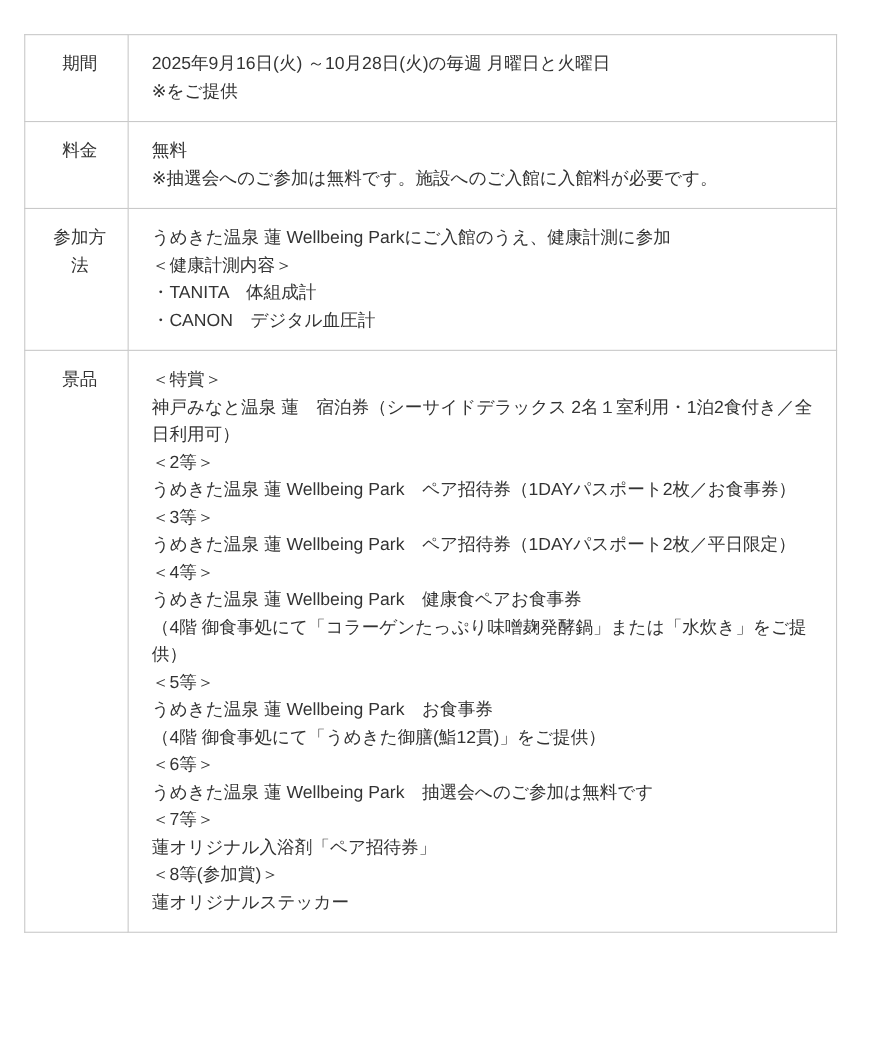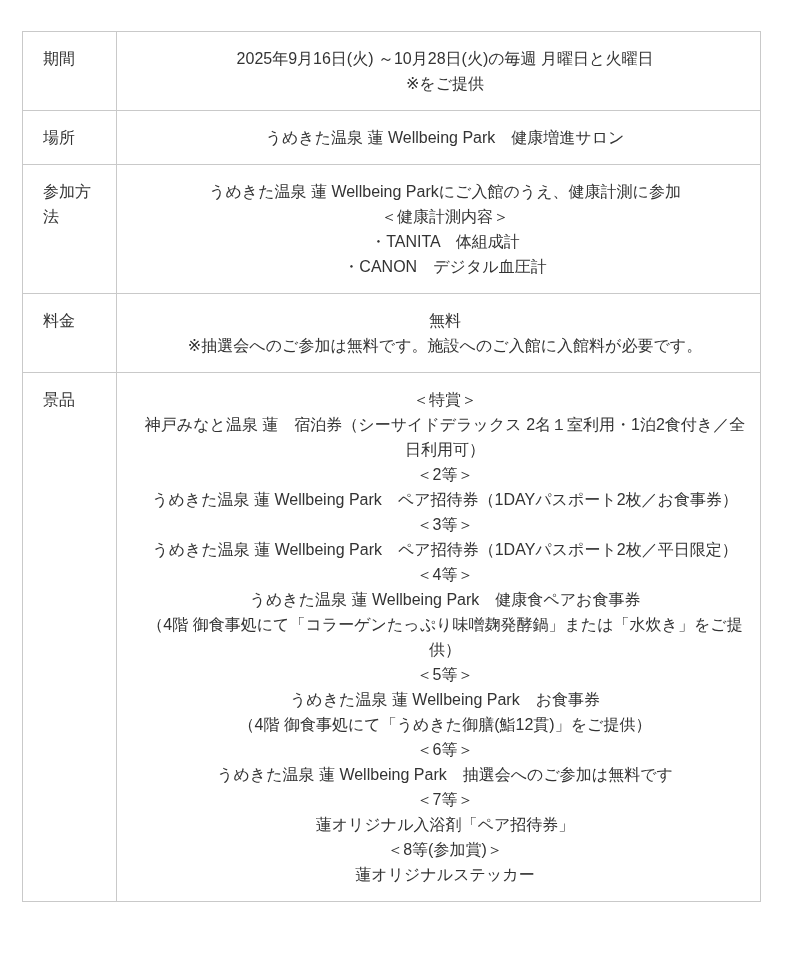--- a/index.html
+++ b/index.html
@@ -34,24 +34,24 @@
     border: 1px solid #c9c9c9;
     vertical-align: top;
     font-size: 16px;
     line-height: 25px;
     font-weight: 400;
     text-align: left;
   }
   table.info-table th {
     padding: 14px 14px 14px 20px;
     word-break: break-all;
+    text-align: center;
   }
   table.info-table td {
     padding: 14px 8px 14px 21px;
-    text-align: center;
   }
   .line {
     white-space: pre-wrap;
     min-height: 25px;
   }
 </style>
 </head>
 <body>
 
 <div class="page">
@@ -62,39 +62,33 @@
     </colgroup>
     <tbody>
         <tr>
           <th>期間</th>
           <td>
             <div class="line">2025年9月16日(火) ～10月28日(火)の毎週 月曜日と火曜日</div>
             <div class="line">※をご提供</div>
           </td>
         </tr>
         <tr>
-          <th>場所</th>
+          <th>料金</th>
           <td>
-            <div class="line">うめきた温泉 蓮 Wellbeing Park　健康増進サロン</div>
+            <div class="line">無料</div>
+            <div class="line">※抽選会へのご参加は無料です。施設へのご入館に入館料が必要です。</div>
           </td>
         </tr>
         <tr>
           <th>参加方法</th>
           <td>
             <div class="line">うめきた温泉 蓮 Wellbeing Parkにご入館のうえ、健康計測に参加</div>
             <div class="line">＜健康計測内容＞</div>
             <div class="line">・TANITA　体組成計</div>
             <div class="line">・CANON　デジタル血圧計</div>
-          </td>
-        </tr>
-        <tr>
-          <th>料金</th>
-          <td>
-            <div class="line">無料</div>
-            <div class="line">※抽選会へのご参加は無料です。施設へのご入館に入館料が必要です。</div>
           </td>
         </tr>
         <tr>
           <th>景品</th>
           <td>
             <div class="line">＜特賞＞</div>
             <div class="line">神戸みなと温泉 蓮　宿泊券（シーサイドデラックス 2名１室利用・1泊2食付き／全日利用可）</div>
             <div class="line">＜2等＞</div>
             <div class="line">うめきた温泉 蓮 Wellbeing Park　ペア招待券（1DAYパスポート2枚／お食事券）</div>
             <div class="line">＜3等＞</div>

